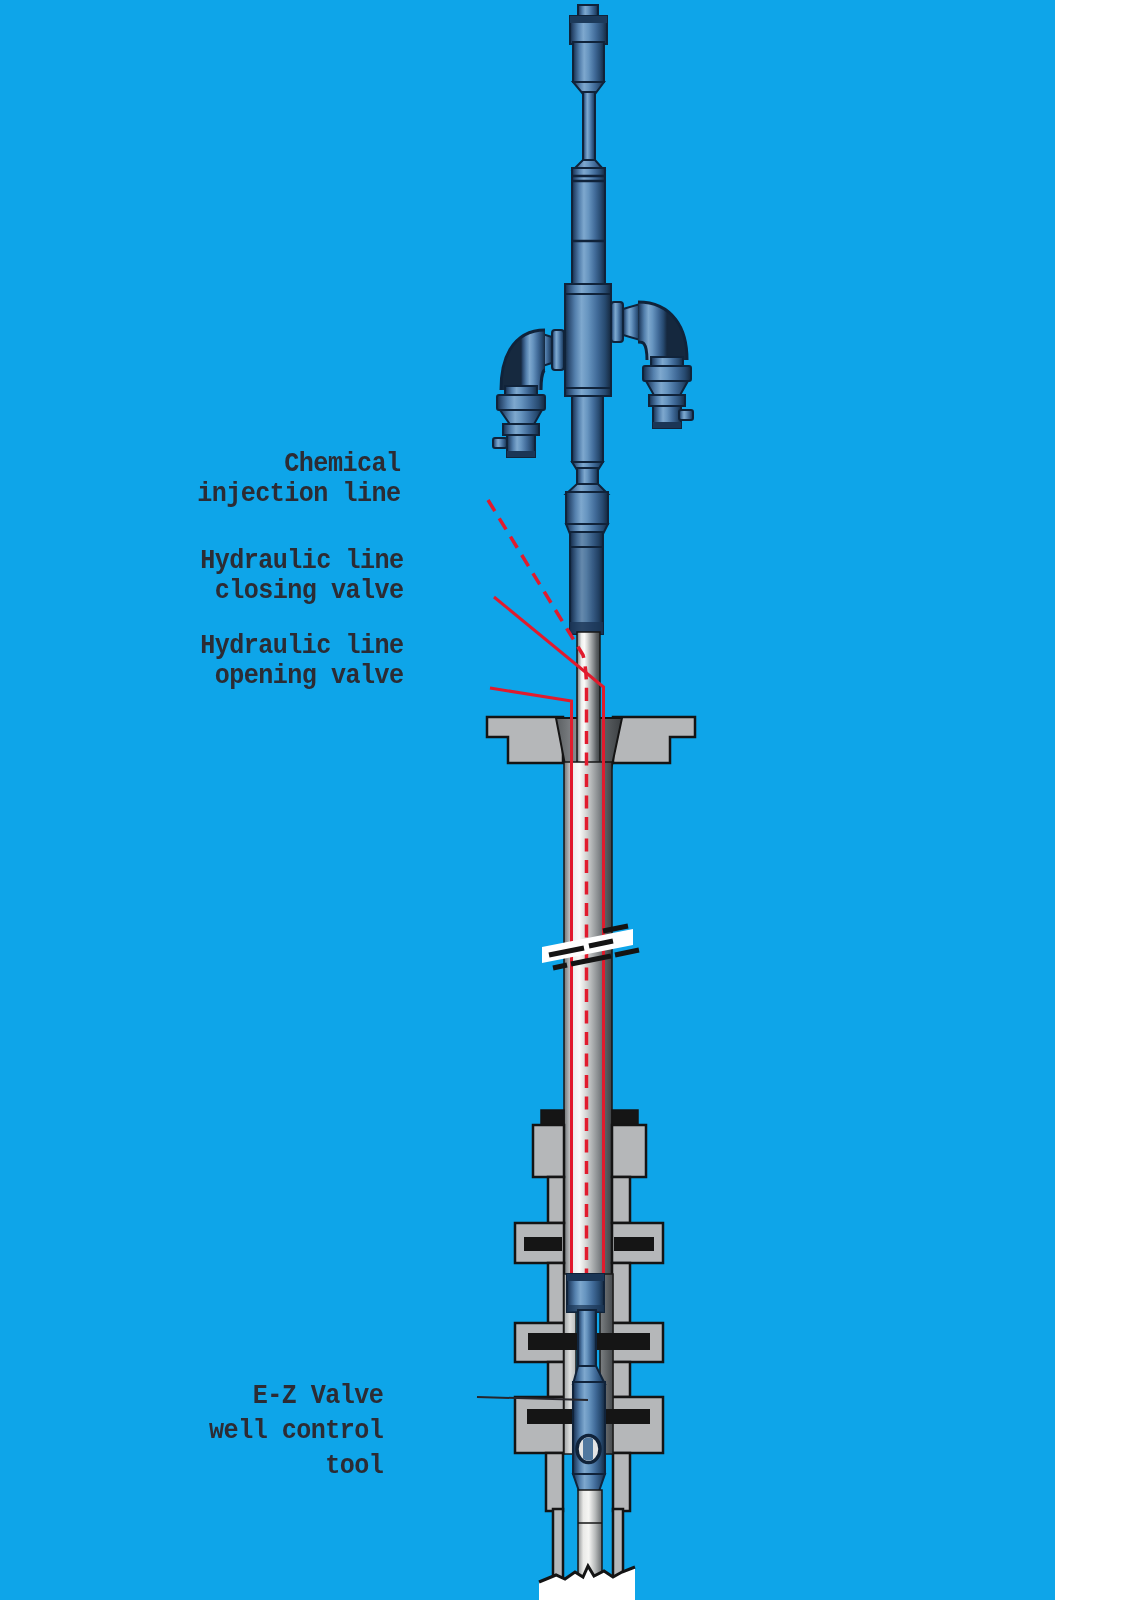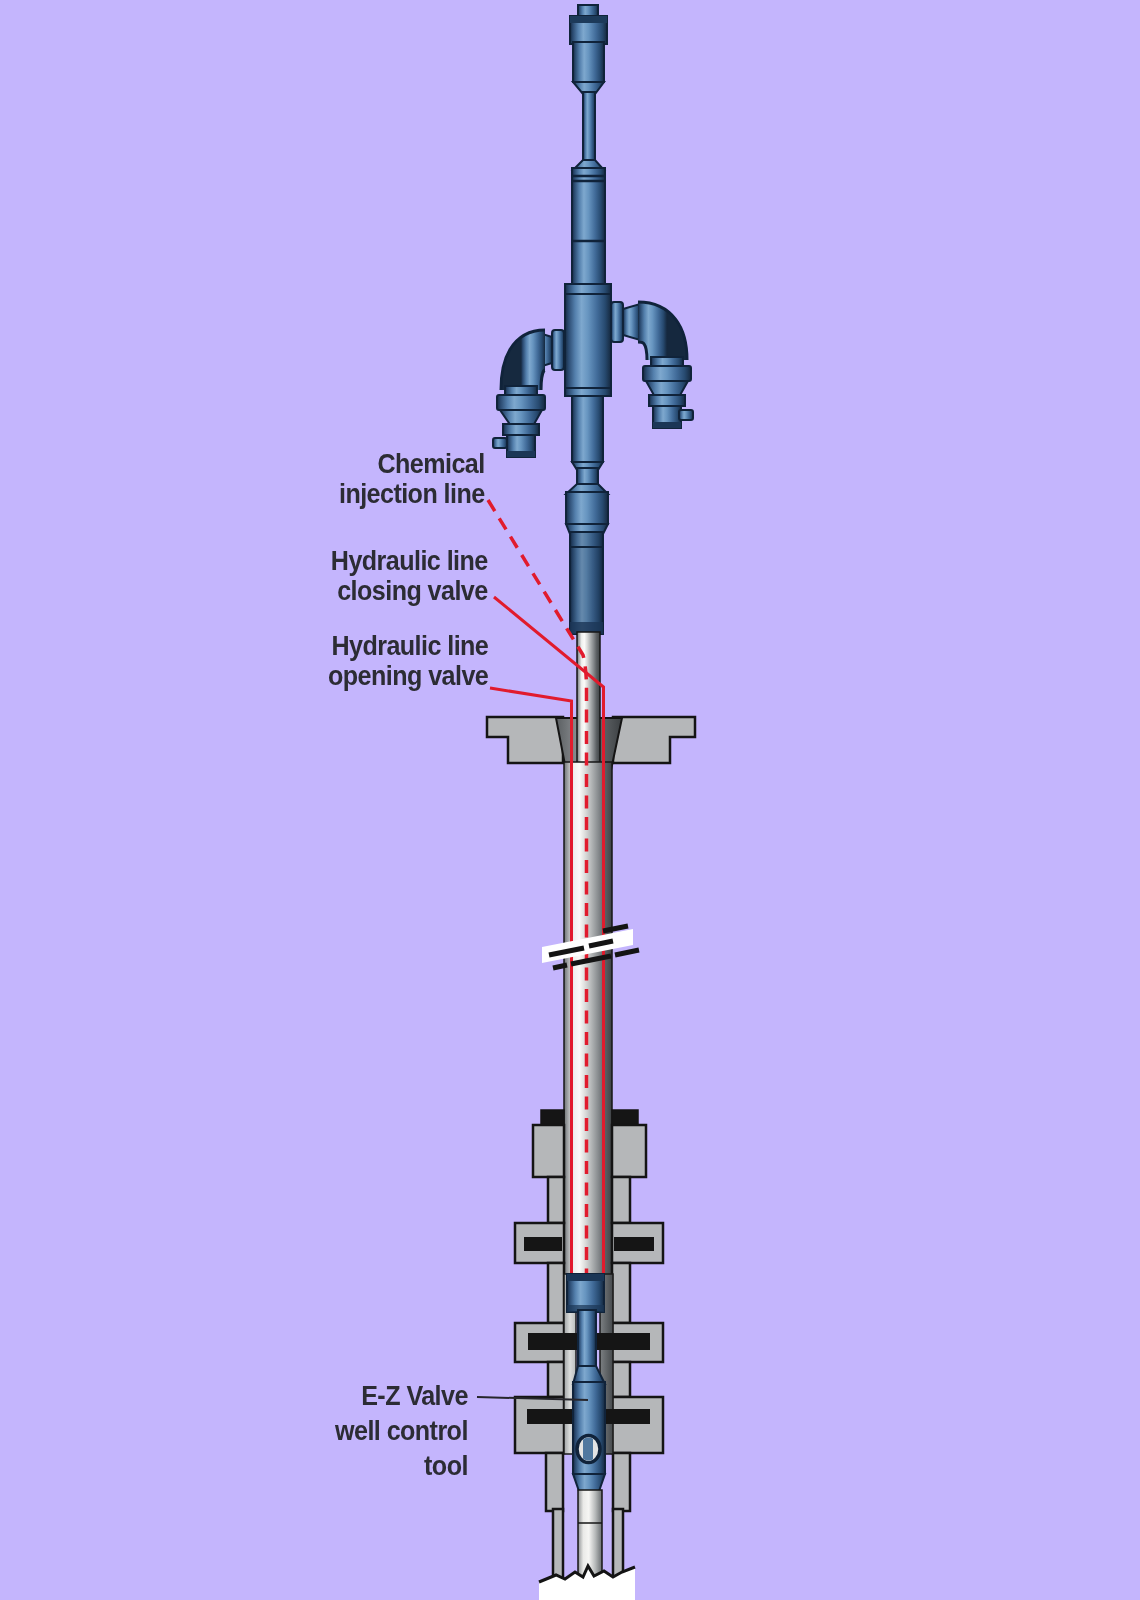--- a/index.html
+++ b/index.html
@@ -1,17 +1,17 @@
 <!DOCTYPE html>
 <html><head>
 <meta charset="utf-8">
 <style>
   html,body{margin:0;padding:0;background:#fff;}
-  .stage{position:relative;width:1140px;height:1600px;background:#c4b5fd;overflow:hidden;
-         font-family:Liberation Sans, sans-serif;}
+  .stage{position:relative;width:1055px;height:1600px;background:#0ea5e9;overflow:hidden;
+         font-family:Liberation Mono, monospace;}
   .stage svg{position:absolute;left:0;top:0;}
   .lbl{position:absolute;text-align:right;font-weight:bold;font-size:27px;line-height:30px;
        color:#2c2c34;letter-spacing:-0.6px;transform:scaleX(0.93);transform-origin:100% 0;}
   .lbl.ez{line-height:35px;}
 </style>
 </head>
 <body>
 
 <div class="stage">
 <svg width="1140" height="1600" viewBox="0 0 1140 1600">

